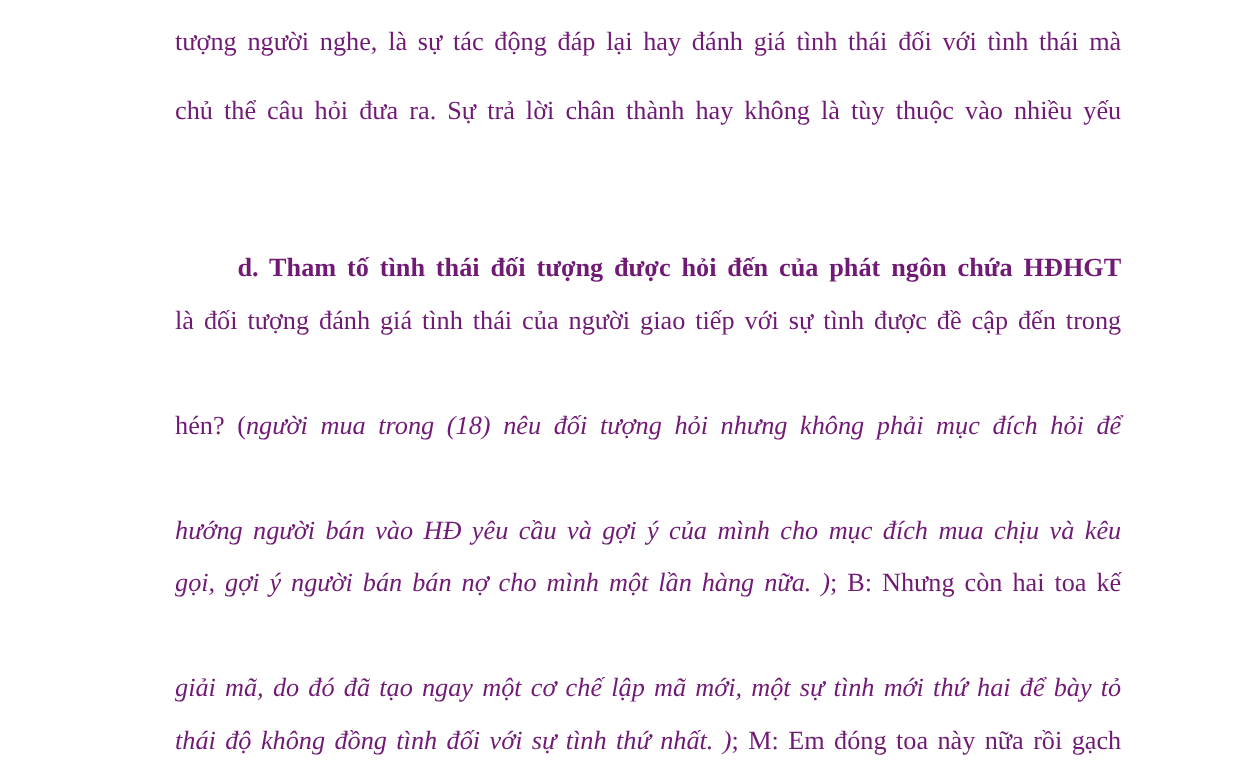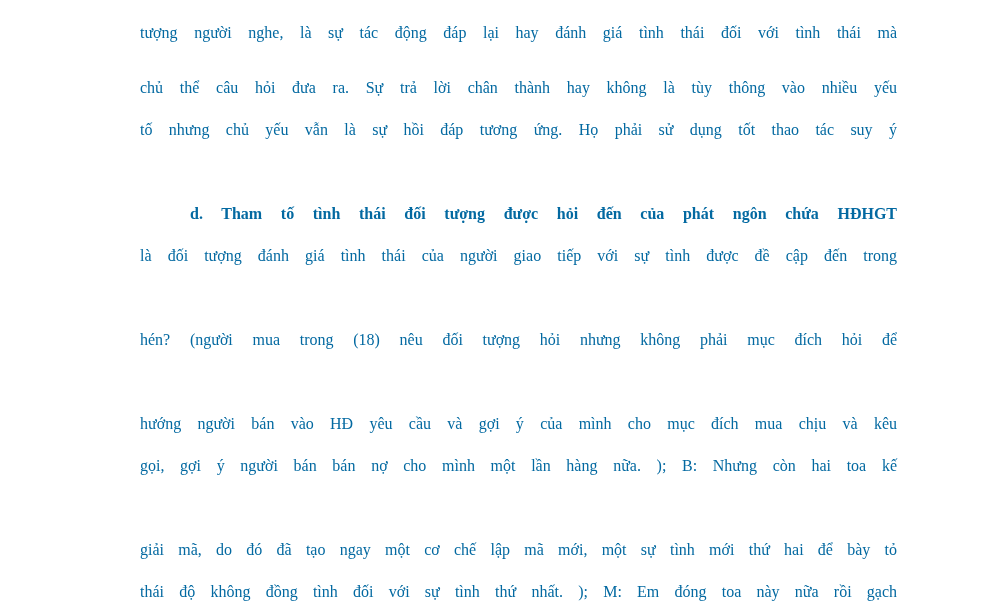--- a/index.html
+++ b/index.html
@@ -19,59 +19,56 @@
       top: 0;
       width: 988px;
       height: 608px;
       background: #ffffff;
     }
     .line {
       position: absolute;
       left: 140px;
       width: 757px;
       font-family: "Liberation Serif", "DejaVu Serif", serif;
-      font-size: 16px;
-      color: #0369a1;
+      font-size: 21px;
+      color: #701a75;
       white-space: nowrap;
       line-height: 26px;
       text-align: justify;
       text-align-last: justify;
     }
     .line.last {
       text-align-last: left;
     }
     .line.indent {
       left: 190px;
       width: 707px;
     }
     .bold { font-weight: bold; font-family: Liberation Serif, serif; }
-    .it { }
+    .it { font-style: italic; }
     .cut-top {
       position: absolute;
       left: 140px;
       top: -20px;
       width: 757px;
       height: 24px;
       overflow: hidden;
     }
   </style>
 </head>
 <body>
 
 <div class="page">
   <div class="cut-top"></div>
 
   <div class="line" style="top:20px">
     <span>tượng người nghe, là sự tác động đáp lại hay đánh giá tình thái đối với tình thái mà</span>
   </div>
   <div class="line" style="top:75px">
-    <span>chủ thể câu hỏi đưa ra. Sự trả lời chân thành hay không là tùy thông vào nhiều yếu</span>
-  </div>
-  <div class="line" style="top:117px">
-    <span>tố nhưng chủ yếu vẫn là sự hồi đáp tương ứng. Họ phải sử dụng tốt thao tác suy ý</span>
+    <span>chủ thể câu hỏi đưa ra. Sự trả lời chân thành hay không là tùy thuộc vào nhiều yếu</span>
   </div>
   <div class="line indent bold" style="top:201px">
     <span>d. Tham tố tình thái đối tượng được hỏi đến của phát ngôn chứa HĐHGT</span>
   </div>
   <div class="line" style="top:243px">
     <span>là đối tượng đánh giá tình thái của người giao tiếp với sự tình được đề cập đến trong</span>
   </div>
   <div class="line" style="top:327px">
     <span>hén? (</span><span class="it">người mua trong (18) nêu đối tượng hỏi nhưng không phải mục đích hỏi để</span>
   </div>

